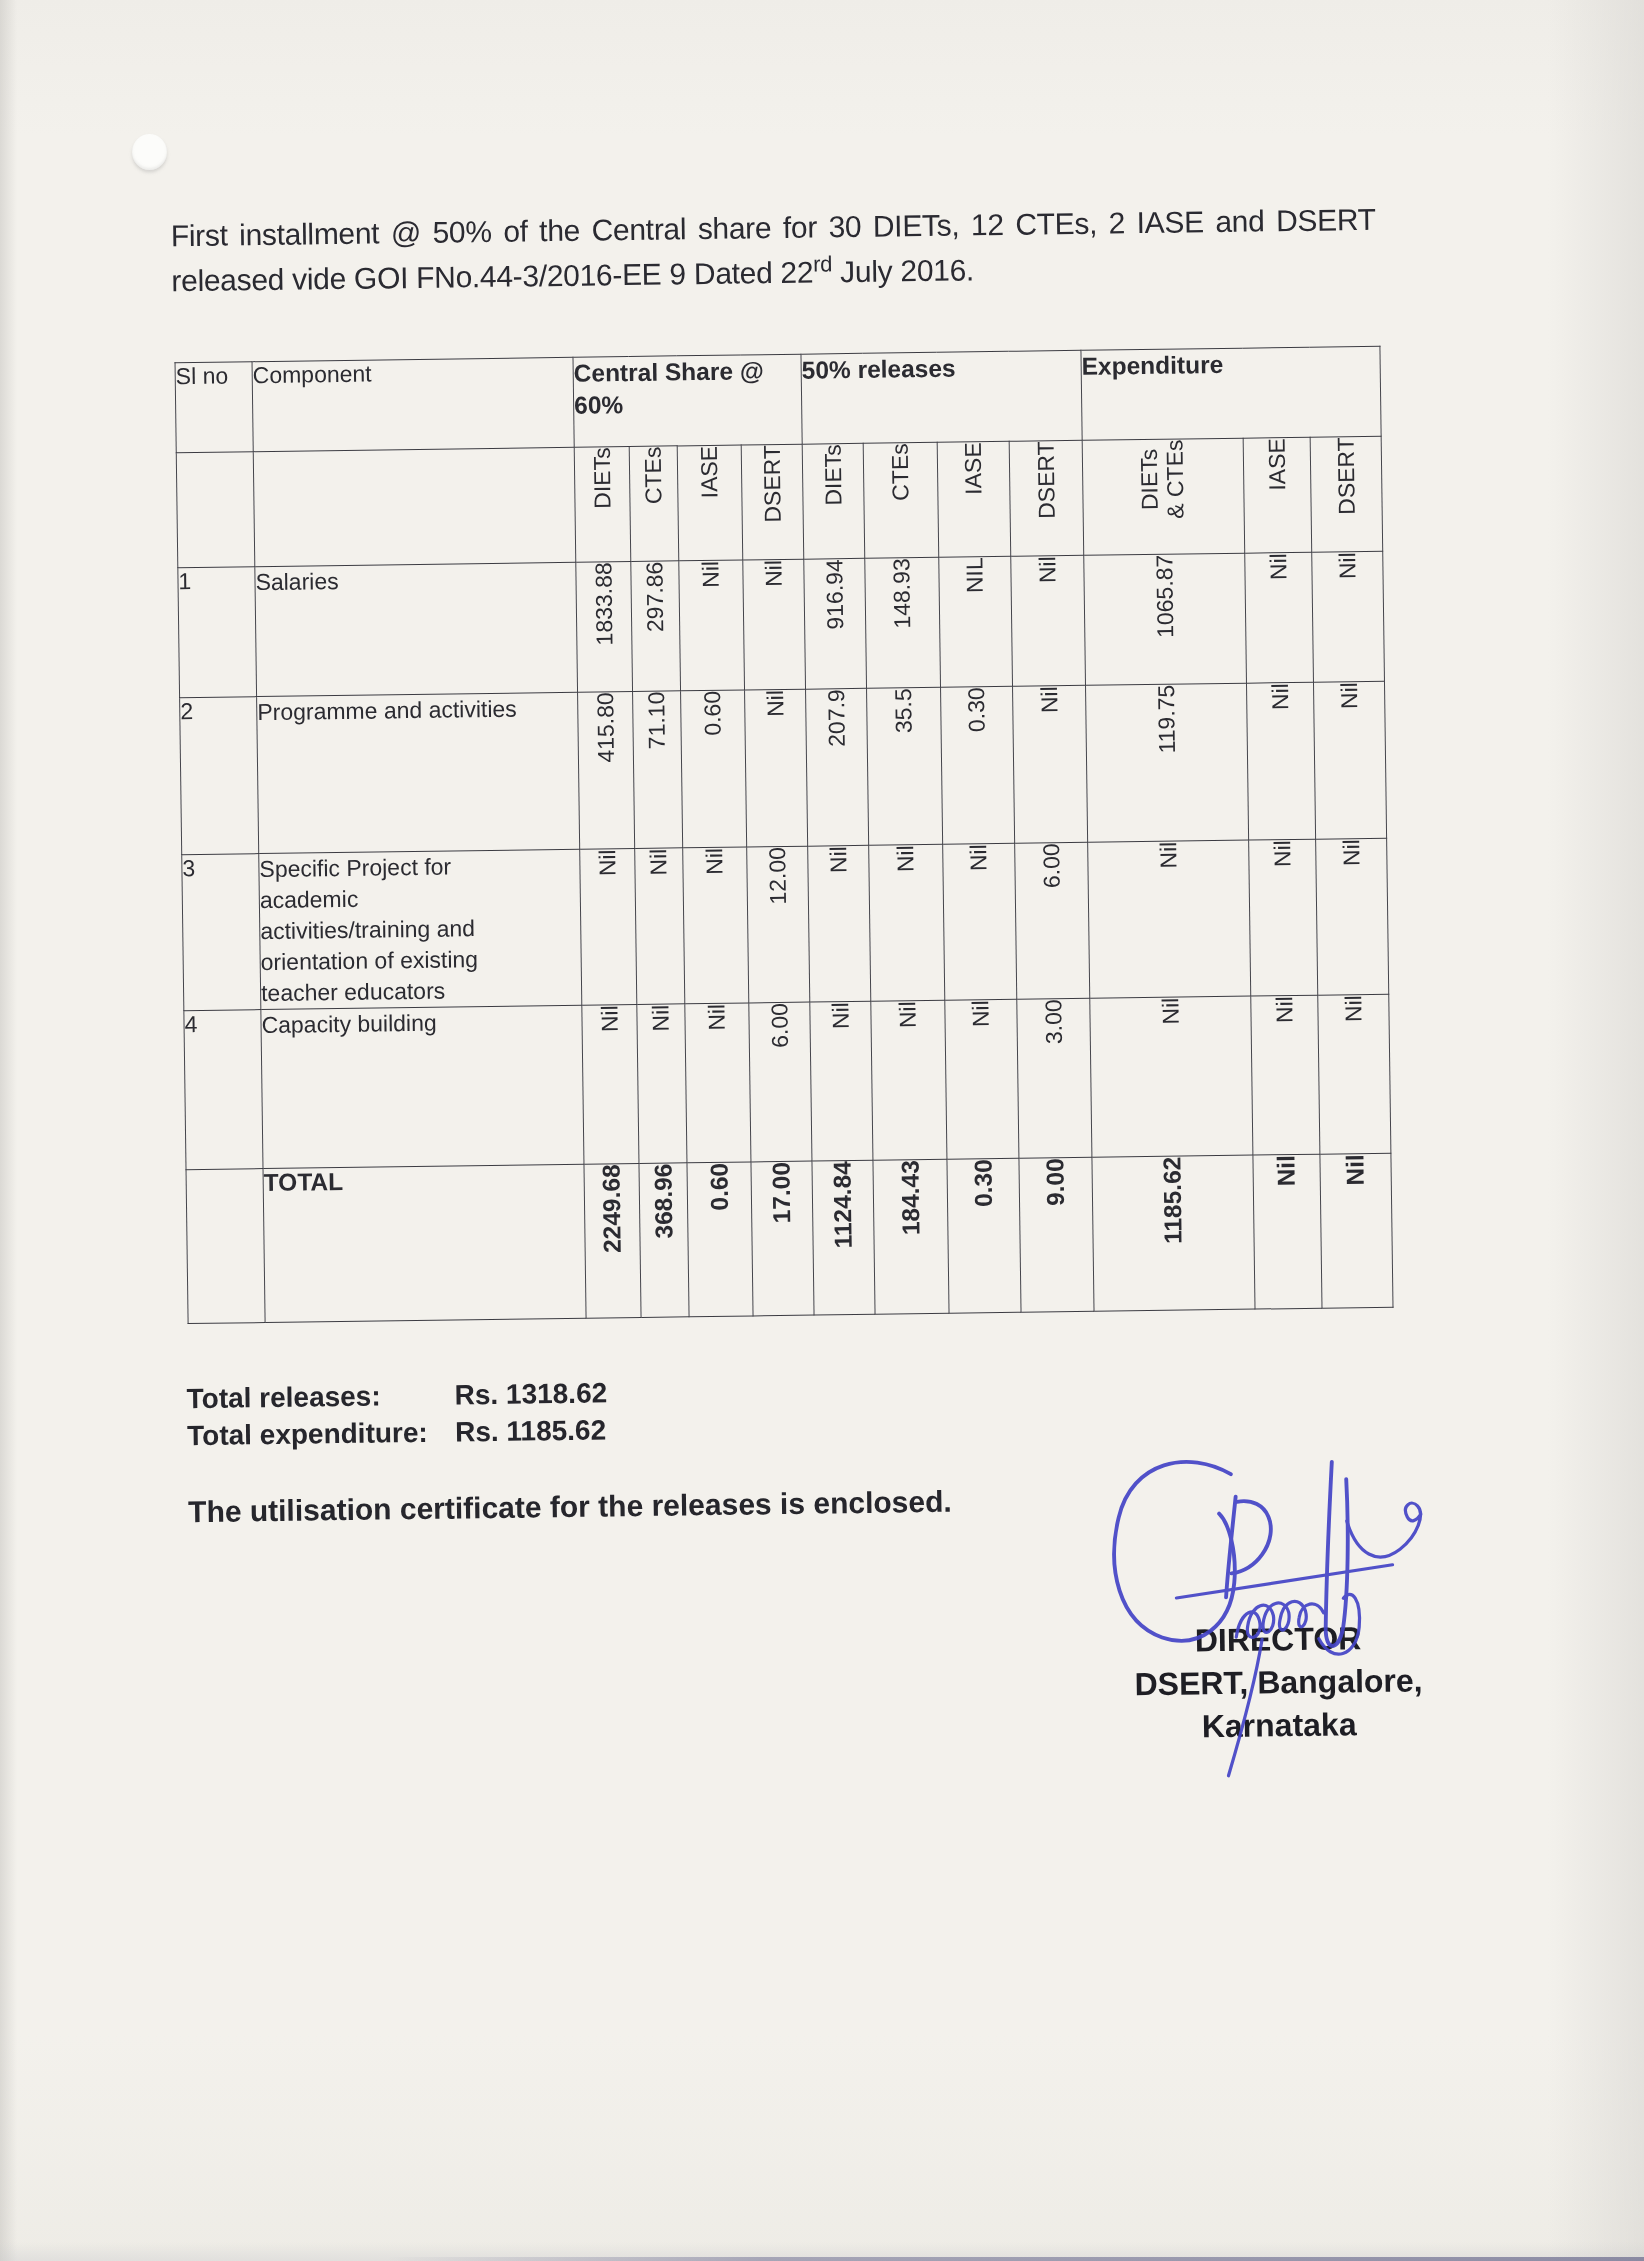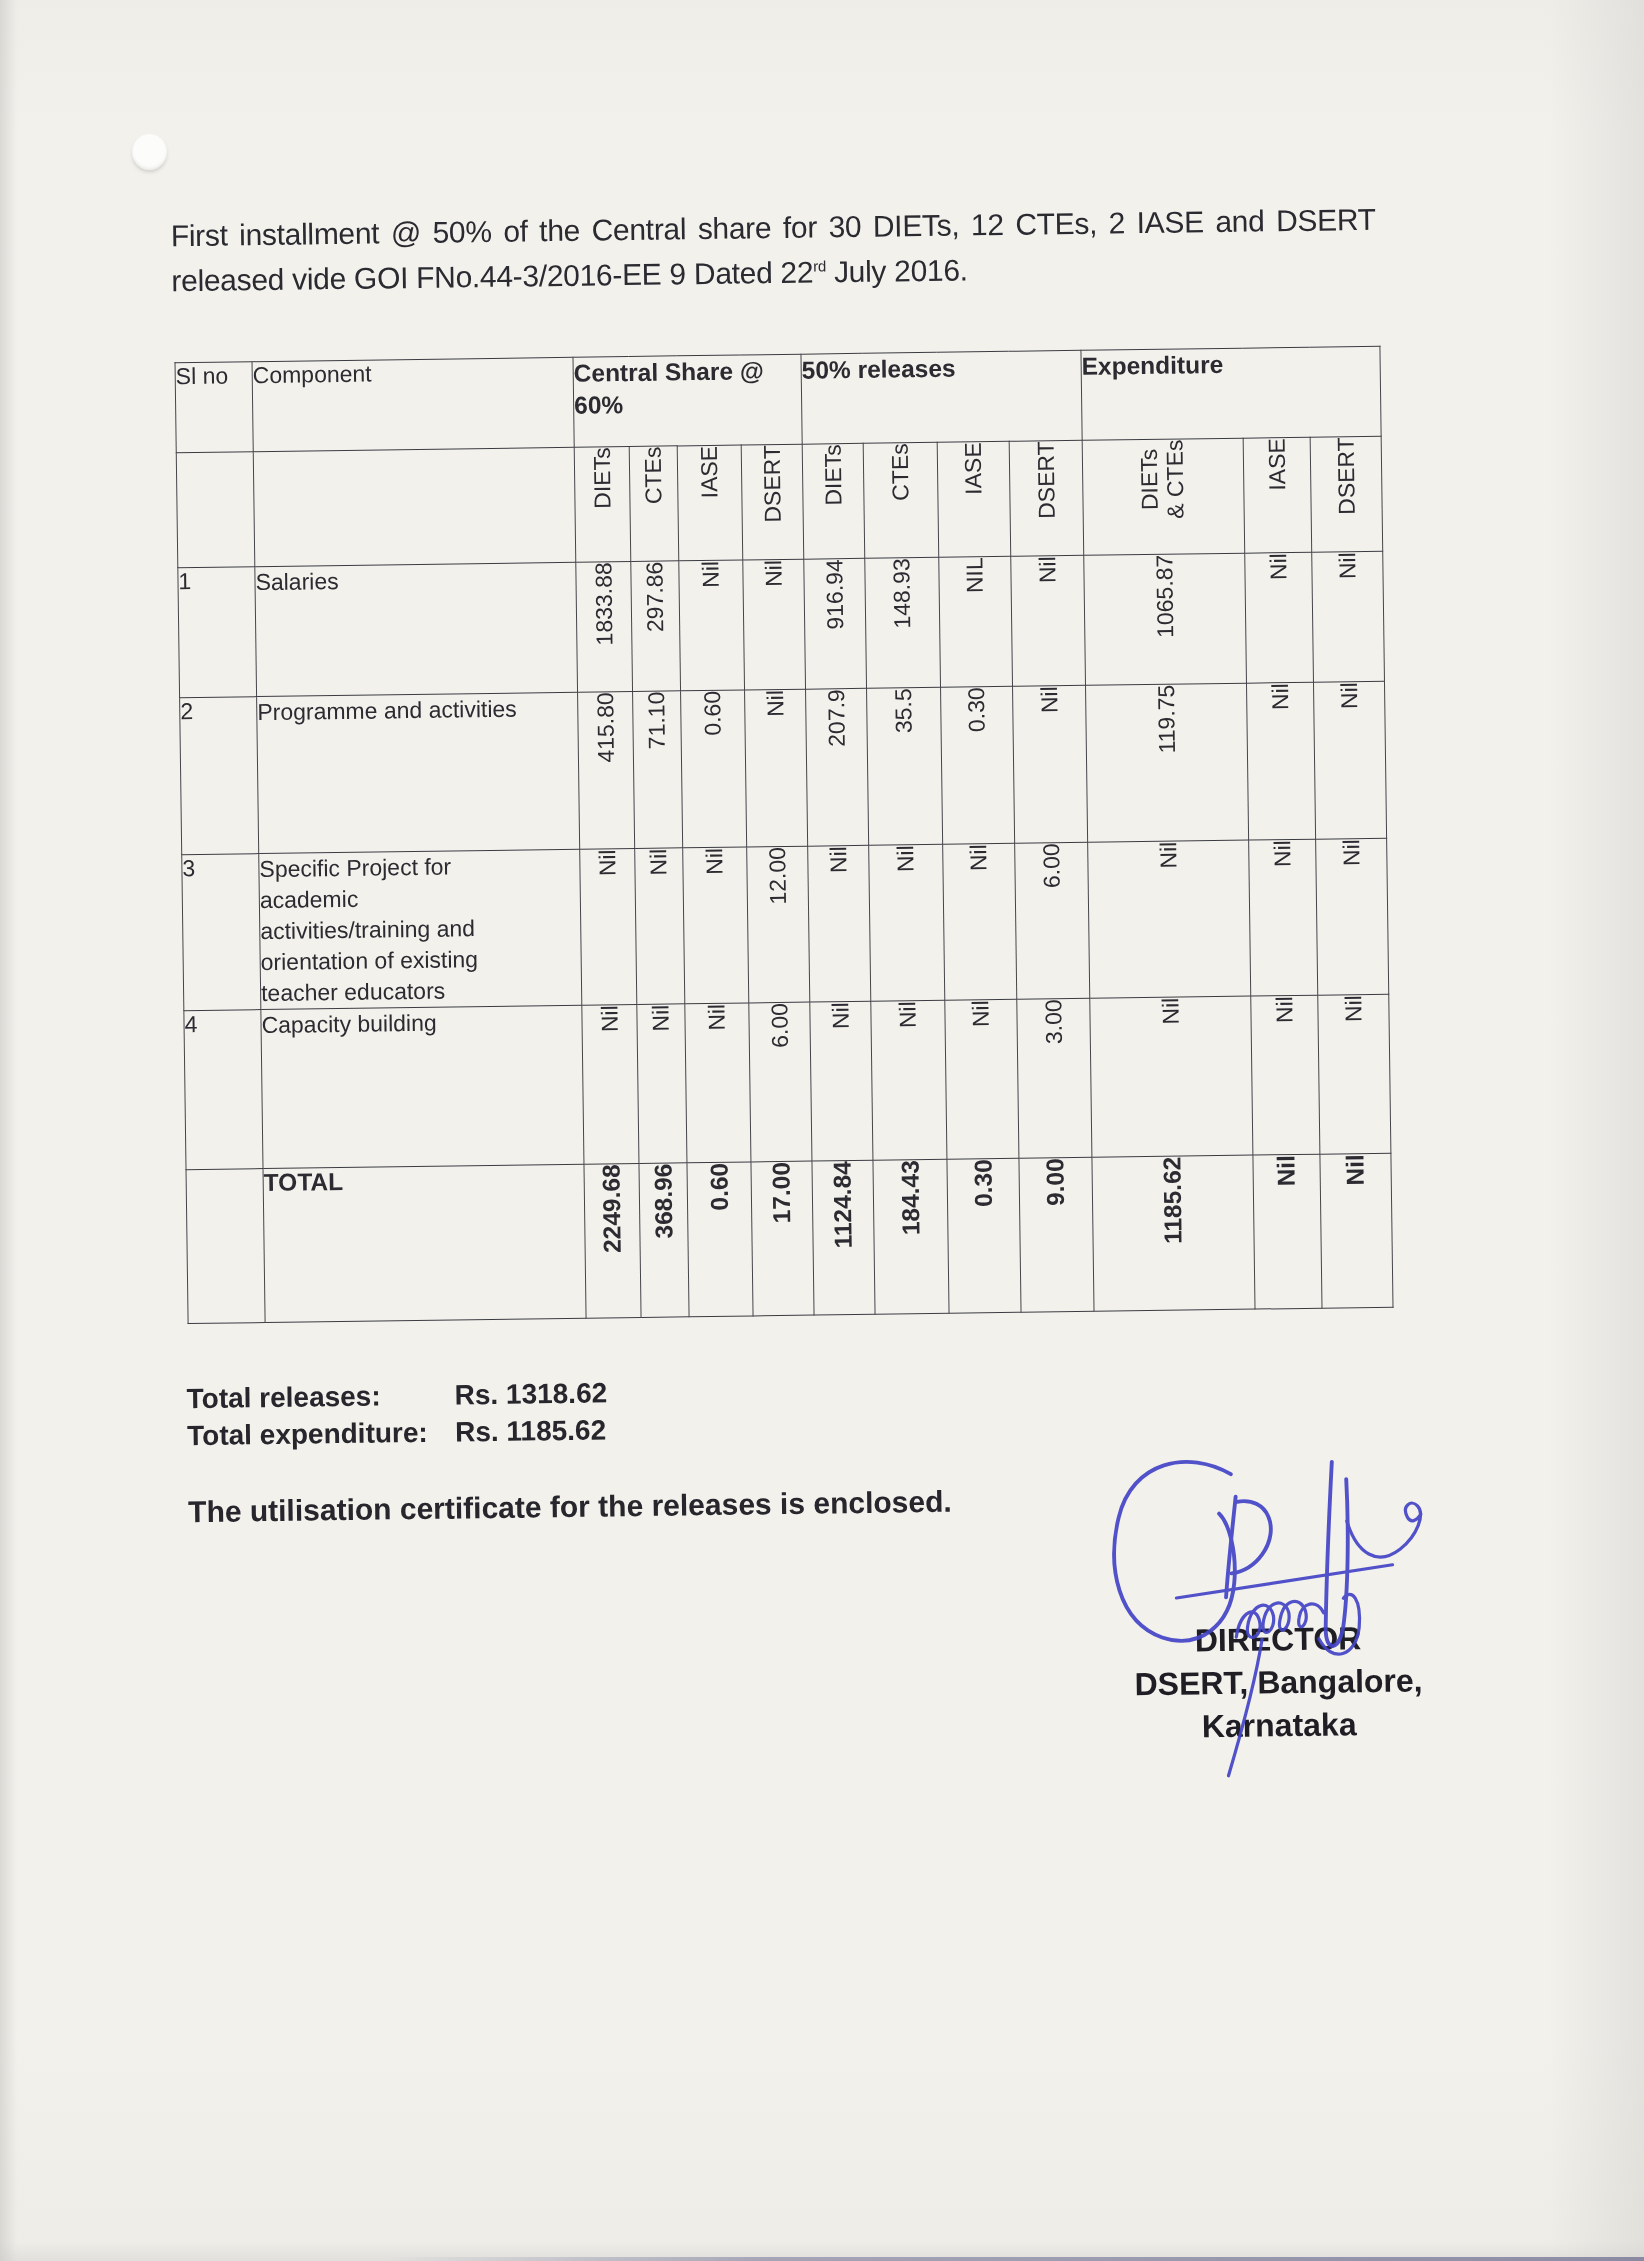--- a/index.html
+++ b/index.html
@@ -21,21 +21,21 @@
   .blob{position:absolute;left:132px;top:134px;width:35px;height:36px;border-radius:50%;
     background:#fcfcfa;
     box-shadow:0 2.6px 3.2px rgba(150,150,148,0.30), inset 0 -1.9px 2.6px rgba(205,205,202,0.35);}
 
   .sheet{position:absolute;inset:0;transform:rotate(-0.78deg);transform-origin:193px 838px;}
 
   
   .intro{position:absolute;left:179px;top:213px;width:1205px;
     font-size:30px;line-height:45px;letter-spacing:-0.3px;color:#2a2a31;}
   .intro .l1{text-align:justify;text-align-last:justify;}
-  .intro sup{font-size:15px;vertical-align:super;line-height:0;}
+  .intro sup{font-size:22px;vertical-align:super;line-height:0;}
 
   
   table.doc{position:absolute;left:181px;top:362px;border-collapse:collapse;table-layout:fixed;
     font-size:23px;color:#2b2b31;border:1.9px solid #36363d;}
   table.doc td{border-left:1.3px solid #45454c;border-right:1.3px solid #45454c;
     border-top:1.9px solid #3b3b42;border-bottom:1.9px solid #3b3b42;
     padding:0;vertical-align:top;}
   td.hgroup{font-weight:bold;font-size:24.5px;padding:10.3px 6.4px 0 11.6px;line-height:32px;}
   td.hplain{padding:9px 6.4px 0 11.6px;}
   td.slcell{padding:7.7px 3.9px 0 13px;}

